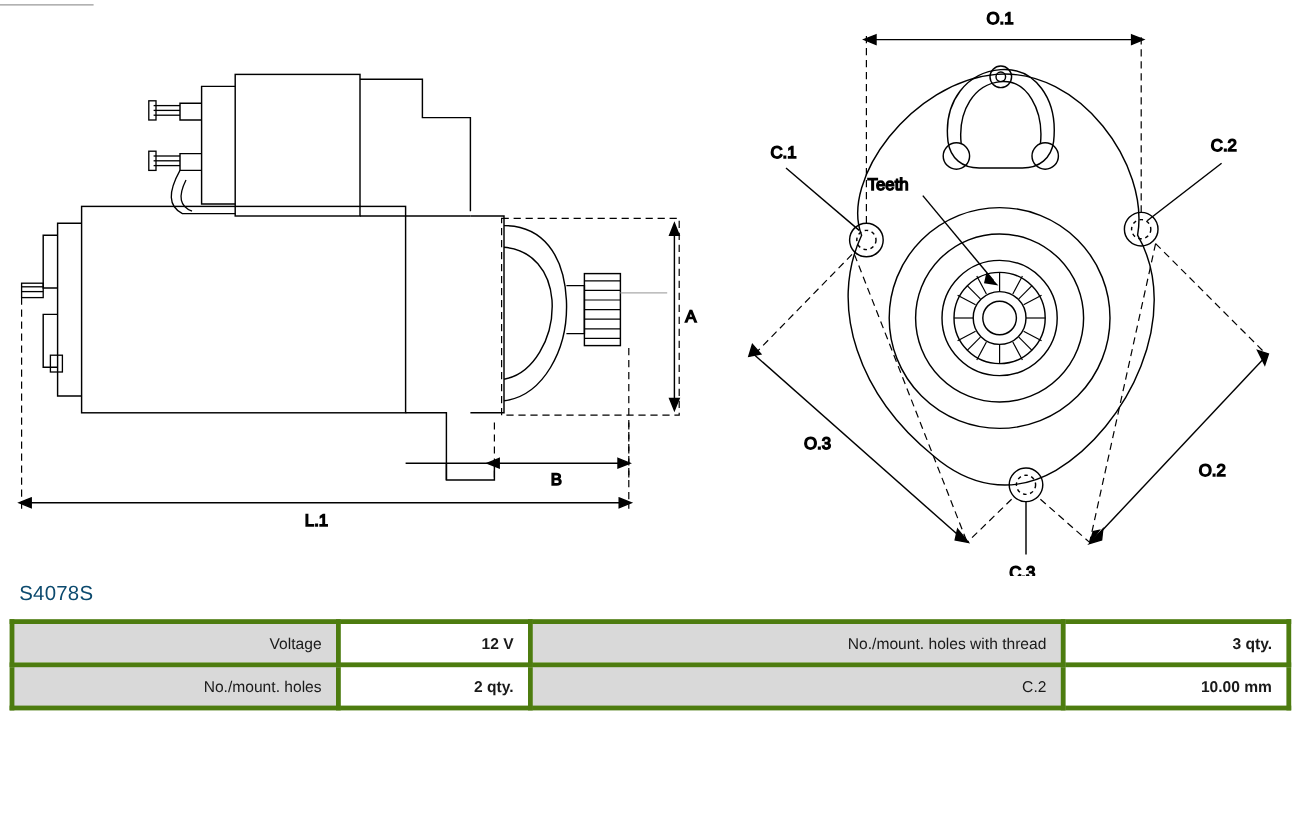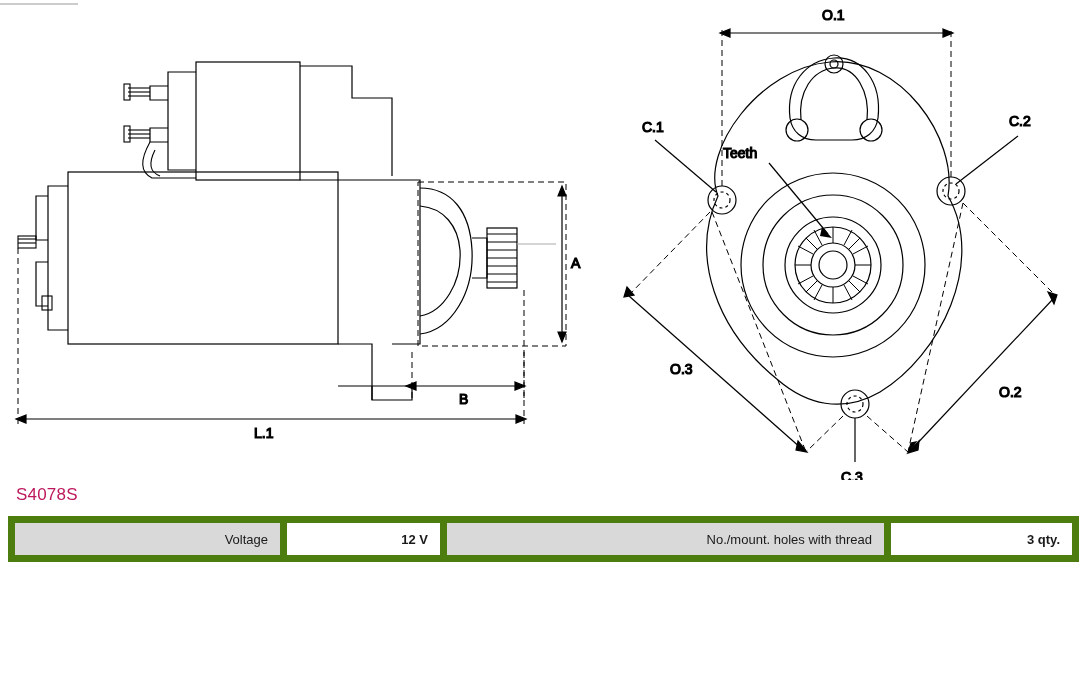--- a/index.html
+++ b/index.html
@@ -25,34 +25,34 @@
     left: 0;
     top: 0;
     width: 1080px;
     height: 480px;
   }
   .part-code {
     position: absolute;
     left: 16px;
     top: 485px;
     font-size: 17px;
-    color: #be185d;
+    color: #0c4a6e;
     letter-spacing: 0.2px;
   }
   .spec-table {
     position: absolute;
     left: 8px;
     top: 516px;
     width: 1064px;
     border-collapse: collapse;
     table-layout: fixed;
     font-size: 13px;
   }
   .spec-table td {
-    border: 7px solid #4d7c0f;
+    border: 4px solid #4d7c0f;
     height: 32px;
     padding: 0 12px;
     vertical-align: middle;
     white-space: nowrap;
     overflow: hidden;
     text-overflow: ellipsis;
   }
   .lbl {
     background: #d9d9d9;
     text-align: right;
@@ -294,16 +294,22 @@
       <col class="c-lbl-right">
       <col class="c-val-right">
     </colgroup>
     <tbody>
       <tr>
         <td class="lbl">Voltage</td>
         <td class="val">12 V</td>
         <td class="lbl">No./mount. holes with thread</td>
         <td class="val">3 qty.</td>
       </tr>
+      <tr>
+        <td class="lbl">No./mount. holes</td>
+        <td class="val">2 qty.</td>
+        <td class="lbl">C.2</td>
+        <td class="val">10.00 mm</td>
+      </tr>
     </tbody>
   </table>
 
 </div>
 
 </body></html>

